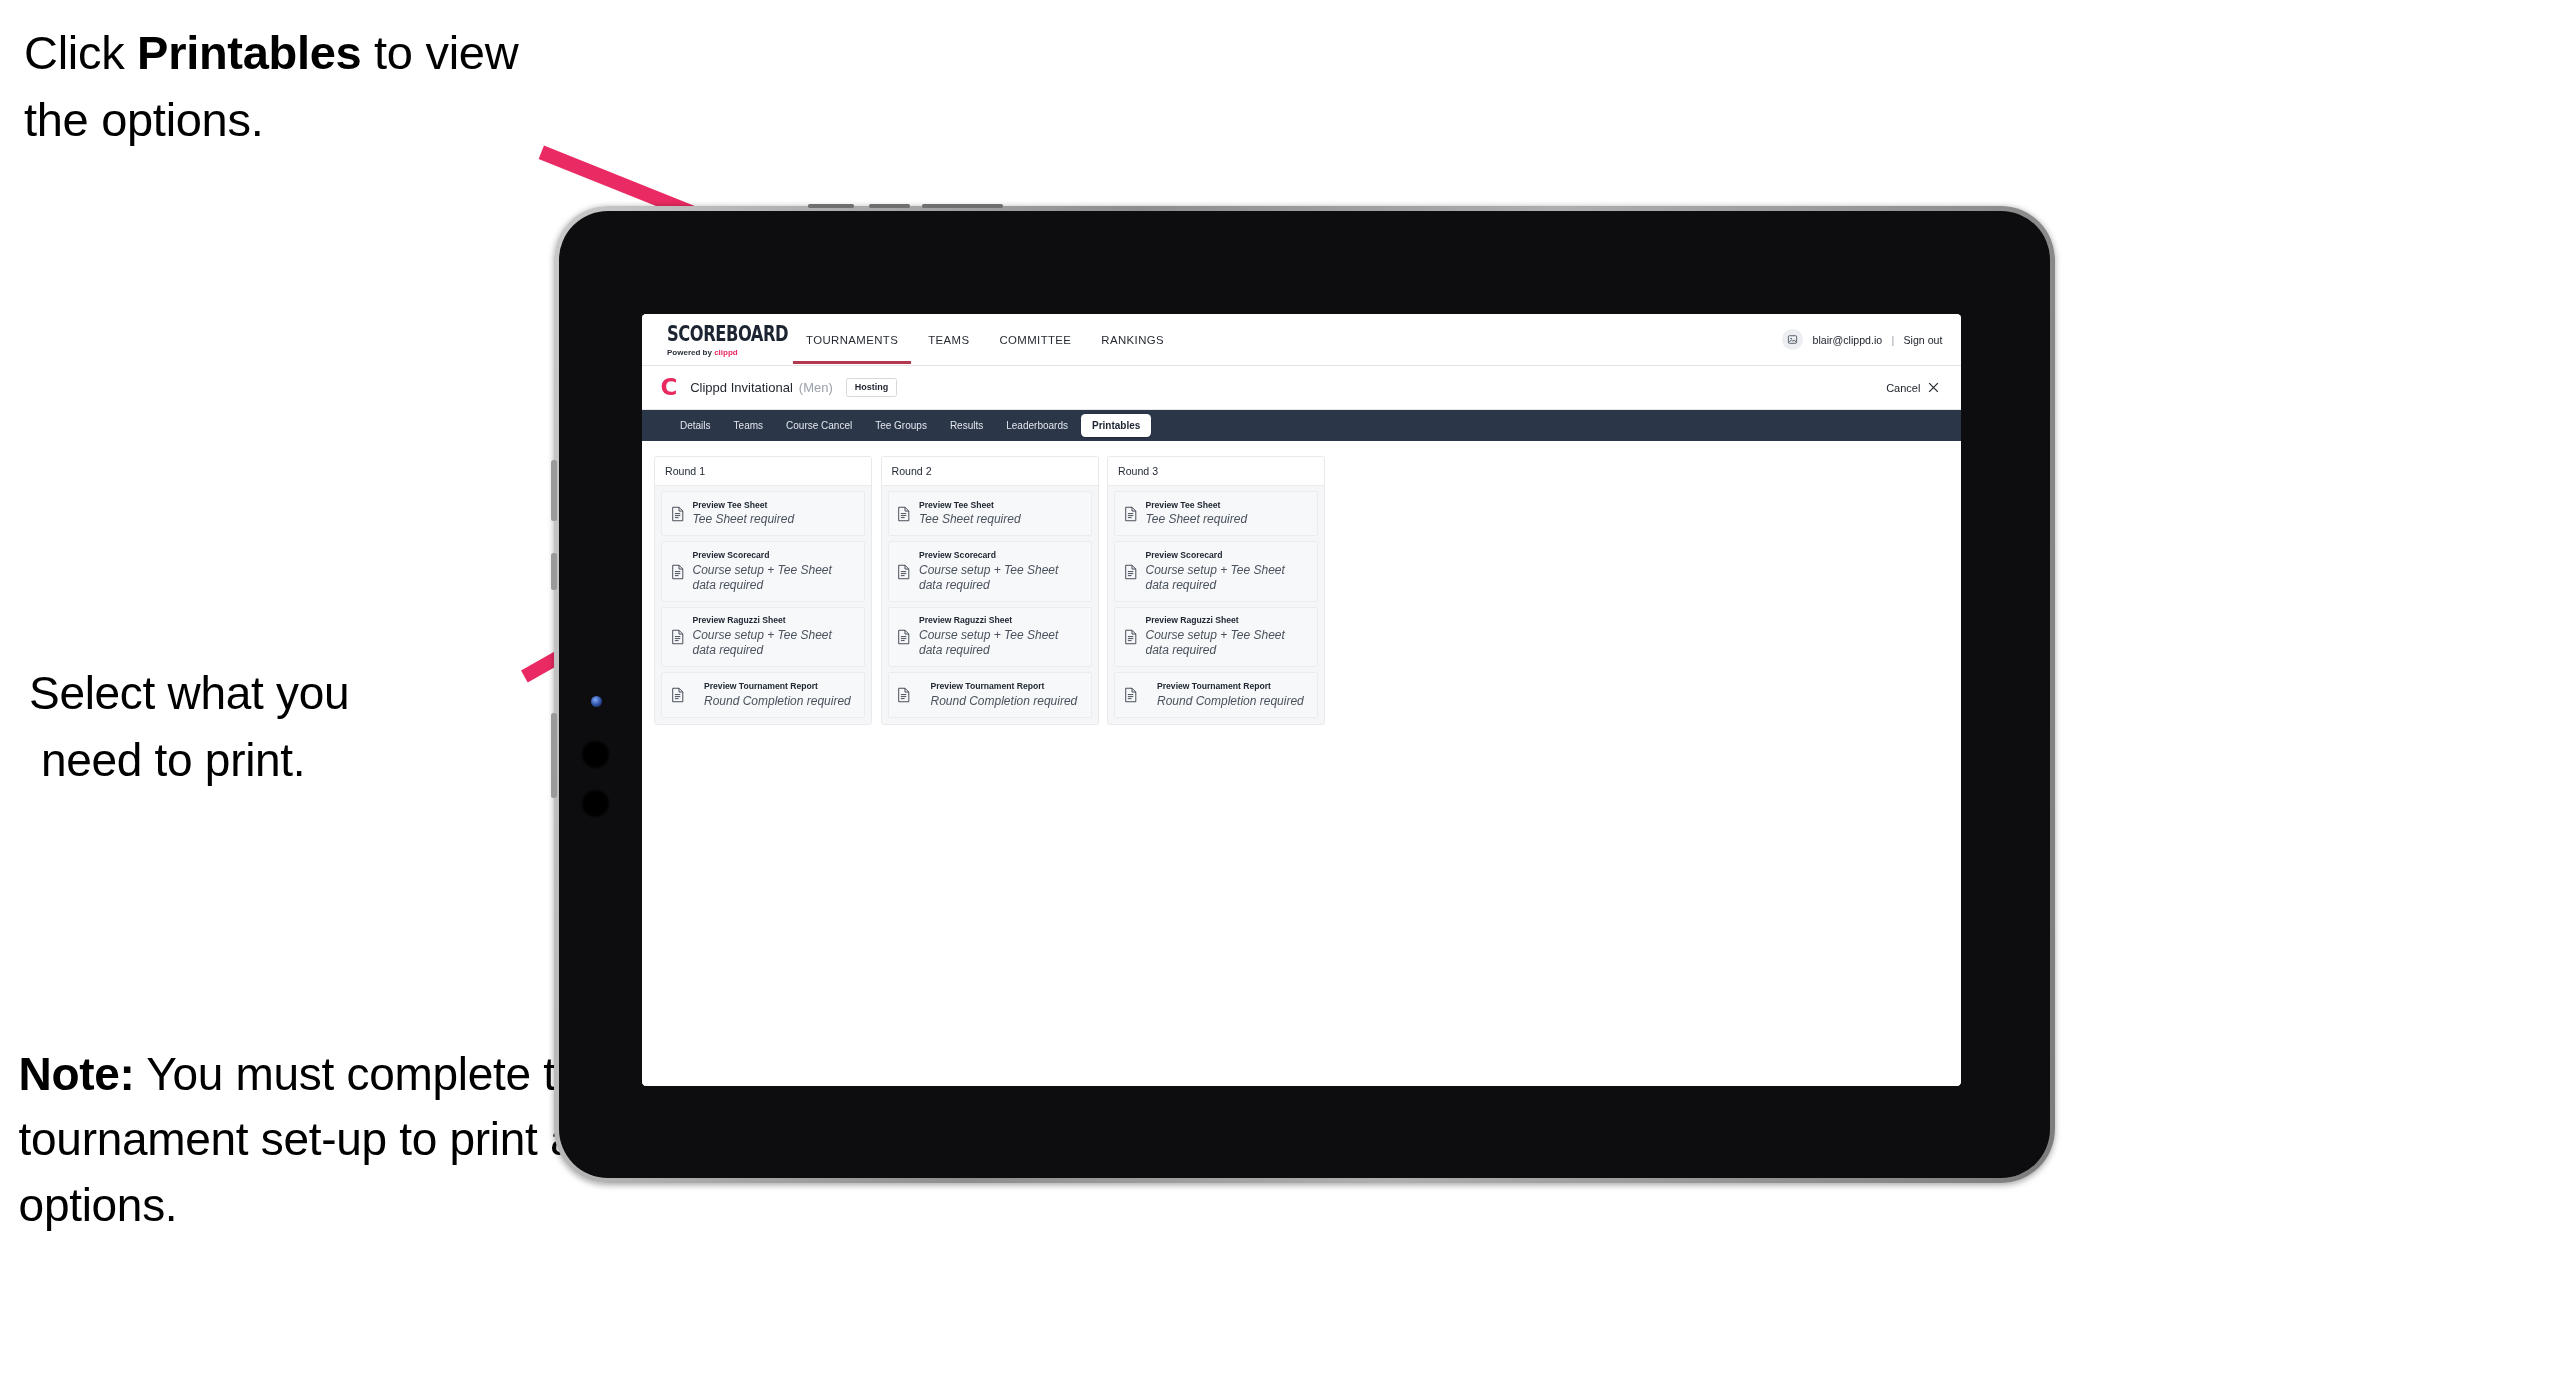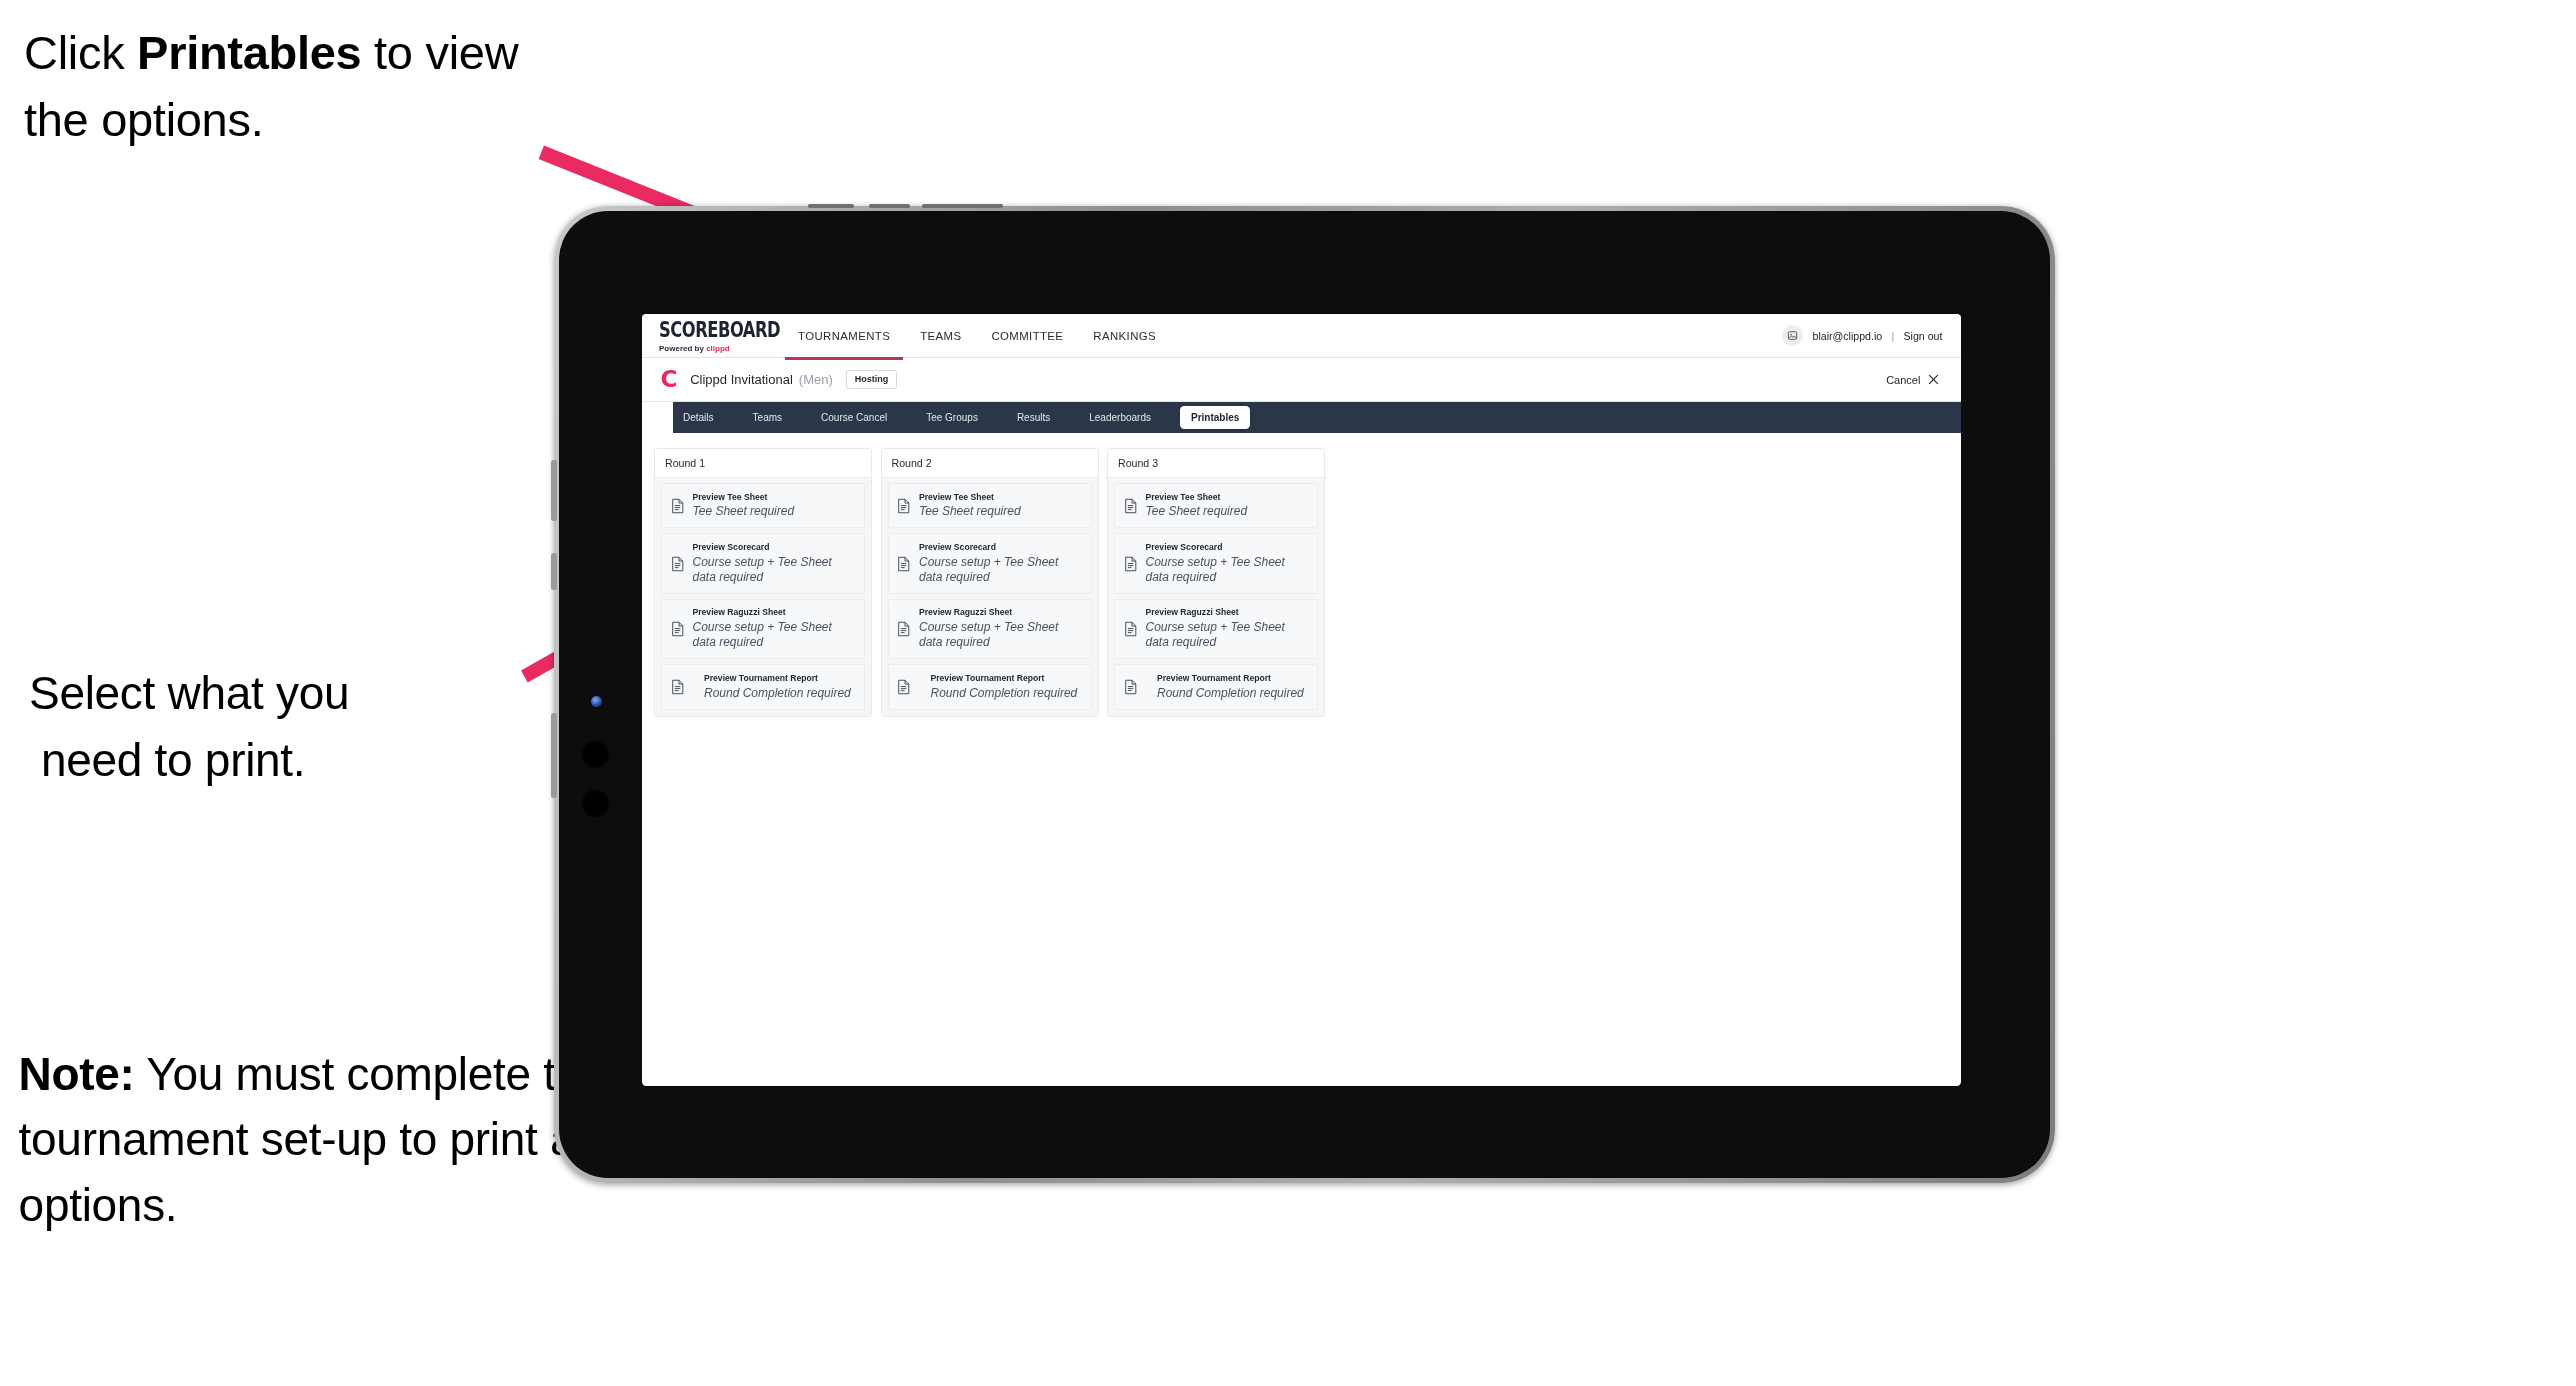--- a/index.html
+++ b/index.html
@@ -74,24 +74,24 @@
     left: 83px; top: 103px;
     width: 1319px; height: 772px;
     background: #ffffff;
     border-radius: 4.2px;
     overflow: hidden;
   }
 
   
   #appbar {
     display: flex; align-items: center;
-    height: 44px;
+    height: 52px;
     background: #fff;
     border-bottom: 0.8px solid #e3e3e6;
-    padding-left: 17px;
+    padding-left: 25px;
     position: relative;
   }
   #logo-block { width: 100px; flex: none; padding-top:1.7px; }
   #logo-word {
     font-family: "DejaVu Sans", sans-serif;
     font-weight: 700;
     font-size: 17px;
     letter-spacing: -0.5px;
     color: #1b2430;
     line-height: 1;
@@ -161,23 +161,22 @@
   #cancel-wrap {
     margin-left:auto; display:flex; align-items:center; gap:7.6px;
     font-size: 11px; color:#20252e; cursor:pointer; padding-right: 5px;
   }
 
   
   #subnav {
     display:flex; align-items:center;
     height: 31px;
     background:#2b3649;
-    padding-left: 0;
-    gap: 19px;
-    margin-left: 31px;
+    padding-left: 28px;
+    gap: 3px;
   }
   .subnav-item {
     font-size: 10px; color:#e3e7ee; font-weight:500;
     padding: 5px 10px; border-radius: 3.4px 3.4px 0 0;
     cursor:pointer; line-height:1.1;
   }
   .subnav-item.active {
     background:#ffffff; color:#1c2330; font-weight:700;
     border-radius: 4.2px;
     padding: 6px 11px;

